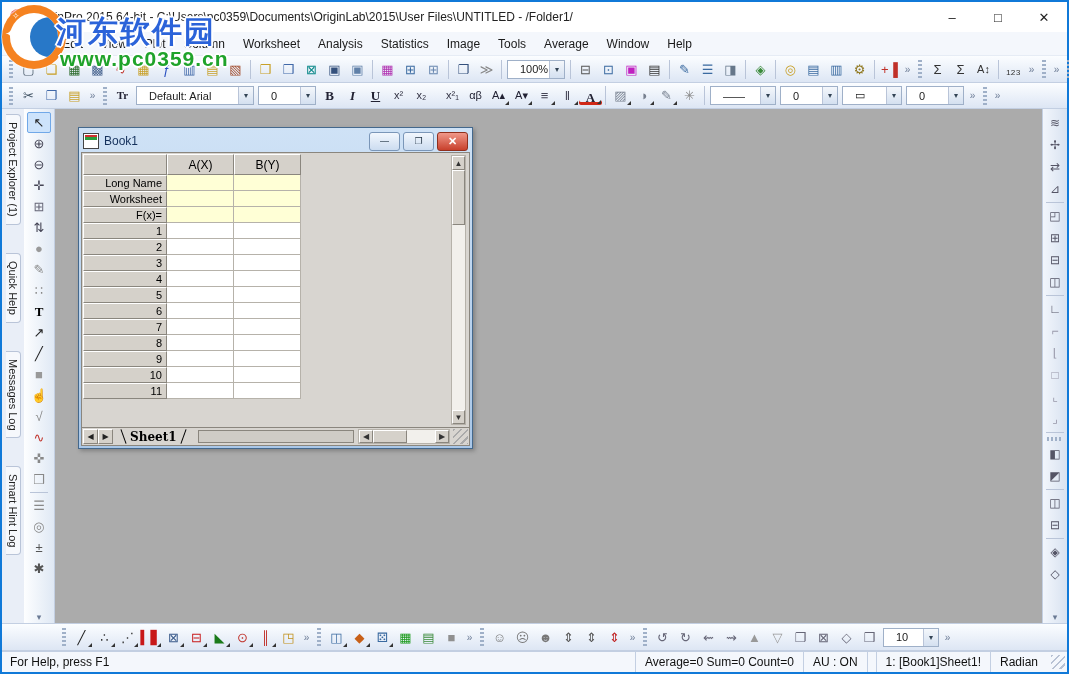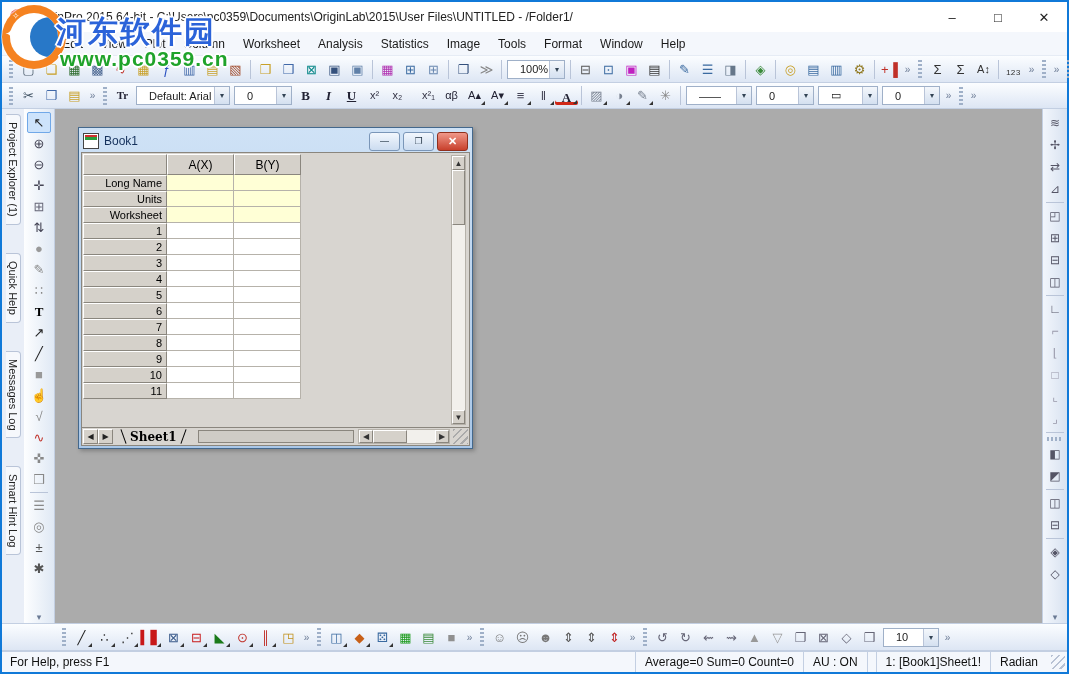--- a/index.html
+++ b/index.html
@@ -111,21 +111,21 @@
       <span class="menu-item">File</span>
       <span class="menu-item">Edit</span>
       <span class="menu-item">View</span>
       <span class="menu-item">Plot</span>
       <span class="menu-item">Column</span>
       <span class="menu-item">Worksheet</span>
       <span class="menu-item">Analysis</span>
       <span class="menu-item">Statistics</span>
       <span class="menu-item">Image</span>
       <span class="menu-item">Tools</span>
-      <span class="menu-item">Format</span>
+      <span class="menu-item">Average</span>
       <span class="menu-item">Window</span>
       <span class="menu-item">Help</span>
     </div>
 
   <div class="tbrow tb1">
       <span class="tgrip"></span>
       <span class="tbtn" style="color: rgb(74, 90, 106);">▢</span>
       <span class="tbtn" style="color: rgb(200, 160, 40);">❏</span>
       <span class="tbtn" style="color: rgb(42, 106, 42);">▦</span>
       <span class="tbtn" style="color: rgb(68, 96, 140);">▩</span>
@@ -184,21 +184,21 @@
       <span class="tgrip"></span>
     </div>
   <div class="tbrow tb2">
       <span class="tgrip"></span>
       <span class="tbtn" style="color: rgb(68, 85, 102);">✂</span>
       <span class="tbtn" style="color: rgb(64, 104, 168);">❐</span>
       <span class="tbtn" style="color: rgb(200, 160, 40);">▤</span>
       <span class="toverflow">»</span>
       <span class="tgrip"></span>
       <span class="tbtn bfb small" style="color: rgb(34, 34, 51);">Tr</span>
-      <div class="combo" style="width: 94px; justify-content: center;">
+      <div class="combo" style="width: 118px; justify-content: center;">
         <span class="cval">Default: Arial</span>
         <span class="carr">▾</span>
       </div>
       <div class="combo" style="width: 58px;">
         <span class="cval">0</span>
         <span class="carr">▾</span>
       </div>
       <span class="tbtn bfb">B</span>
       <span class="tbtn bfi">I</span>
       <span class="tbtn bfu">U</span>
@@ -290,26 +290,26 @@
                 <div class="hcell corner"></div>
                 <div class="hcell colhdr">A(X)</div>
                 <div class="hcell colhdr">B(Y)</div>
               </div>
               <div class="srow">
                 <div class="hcell rowhdr">Long Name</div>
                 <div class="cell y"></div>
                 <div class="cell y"></div>
               </div>
               <div class="srow">
-                <div class="hcell rowhdr">Units</div>
-                <div class="cell y"></div>
-                <div class="cell y"></div>
-              </div>
-              <div class="srow">
                 <div class="hcell rowhdr">Worksheet</div>
+                <div class="cell y"></div>
+                <div class="cell y"></div>
+              </div>
+              <div class="srow">
+                <div class="hcell rowhdr">F(x)=</div>
                 <div class="cell y"></div>
                 <div class="cell y"></div>
               </div>
               <div class="srow">
                 <div class="hcell rowhdr">1</div>
                 <div class="cell w"></div>
                 <div class="cell w"></div>
               </div>
               <div class="srow">
                 <div class="hcell rowhdr">2</div>

